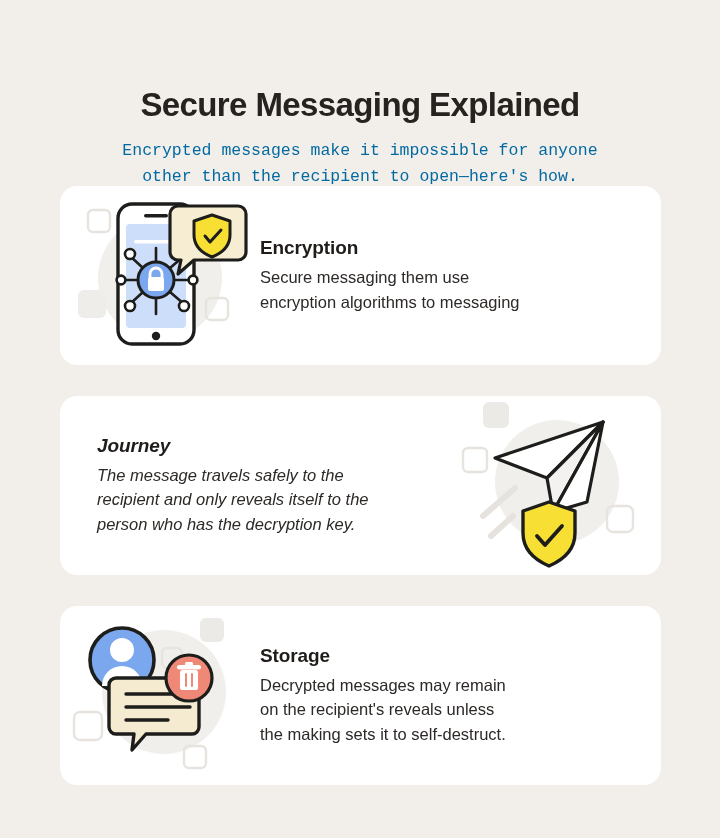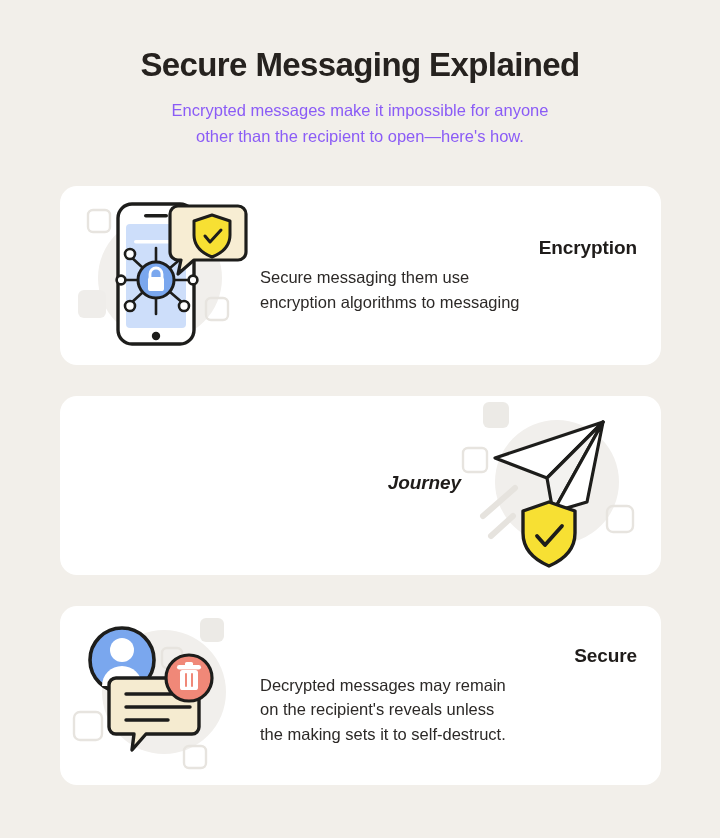--- a/index.html
+++ b/index.html
@@ -15,35 +15,37 @@
     width: 720px;
     height: 838px;
     background: #f2efea;
     overflow: hidden;
   }
 
   
   .header {
     padding-top: 46px;
     text-align: center;
+    margin-top: 40px;
   }
   .title {
     font-size: 33px;
     font-weight: 700;
     letter-spacing: -0.6px;
     color: #26221f;
     line-height: 1.15;
   }
   .subtitle {
     margin: 14px auto 0;
     width: 500px;
     font-size: 16.5px;
     line-height: 1.55;
-    color: #8b5cf6;
+    color: #0369a1;
     font-weight: 400;
+    font-family: Liberation Mono, monospace;
   }
 
   
   .cards {
     position: absolute;
     left: 60px;
     top: 186px;
     width: 601px;
   }
   .card {
@@ -71,21 +73,20 @@
   .card.reverse .card-body {
     padding-right: 0;
     padding-left: 37px;
   }
   .card-title {
     font-size: 19px;
     font-weight: 700;
     color: #1f1c1a;
     margin-bottom: 6px;
     letter-spacing: -0.1px;
-    text-align: right;
   }
   .card-text {
     font-size: 16.5px;
     line-height: 1.48;
     color: #2c2927;
   }
 
   .art-svg { position: absolute; left: 0; top: 0; }
 </style>
 </head>
@@ -177,20 +178,25 @@
           <path d="M142 26 L34 62 L86 82 Z" fill="#ffffff" stroke="#1d1d1b" stroke-width="3.2" stroke-linejoin="round"></path>
           <path d="M142 26 L86 82 L92 116 Z" fill="#f3f2f0" stroke="#1d1d1b" stroke-width="3.2" stroke-linejoin="round"></path>
           <path d="M142 26 L92 116 L126 106 Z" fill="#ffffff" stroke="#1d1d1b" stroke-width="3.2" stroke-linejoin="round"></path>
 
           <path d="M88 106 l26 9 v22 c0 17 -12 27 -26 33 c-14 -6 -26 -16 -26 -33 v-22 z" fill="#f7e033" stroke="#1d1d1b" stroke-width="3.4" stroke-linejoin="round"></path>
           <path d="M76 140 l8 9 l17 -19" fill="none" stroke="#1d1d1b" stroke-width="3.8" stroke-linecap="round" stroke-linejoin="round"></path>
         </svg>
       </div>
       <div class="card-body">
         <div class="card-title">Journey</div>
+        <div class="card-text">
+          <span>The message travels safely to the</span><br>
+          <span>recipient and only reveals itself to the</span><br>
+          <span>person who has the decryption key.</span>
+        </div>
       </div>
     </div>
 
     <div class="card">
       <div class="card-art">
         <svg class="art-svg" width="200" height="179" viewBox="0 0 200 179">
           <circle cx="104" cy="86" r="62" fill="#f1efec"></circle>
           <rect x="140" y="12" width="24" height="24" rx="6" fill="#eceae6"></rect>
           <rect x="102" y="42" width="20" height="20" rx="5" fill="none" stroke="#e7e4df" stroke-width="2.4"></rect>
           <rect x="14" y="106" width="28" height="28" rx="6" fill="none" stroke="#e7e4df" stroke-width="2.4"></rect>
@@ -213,21 +219,21 @@
             <rect x="117" y="59" width="24" height="4.6" rx="2.3" fill="#ffffff"></rect>
             <rect x="125" y="56" width="8" height="4" rx="1.6" fill="#ffffff"></rect>
             <g stroke="#f08878" stroke-width="2" stroke-linecap="round">
               <line x1="126" y1="68" x2="126" y2="80"></line>
               <line x1="132" y1="68" x2="132" y2="80"></line>
             </g>
           </g>
         </svg>
       </div>
       <div class="card-body">
-        <div class="card-title">Secure</div>
+        <div class="card-title">Storage</div>
         <div class="card-text">
           <span>Decrypted messages may remain</span><br>
           <span>on the recipient's reveals unless</span><br>
           <span>the making sets it to self-destruct.</span>
         </div>
       </div>
     </div>
 
   </div>
 </div>

